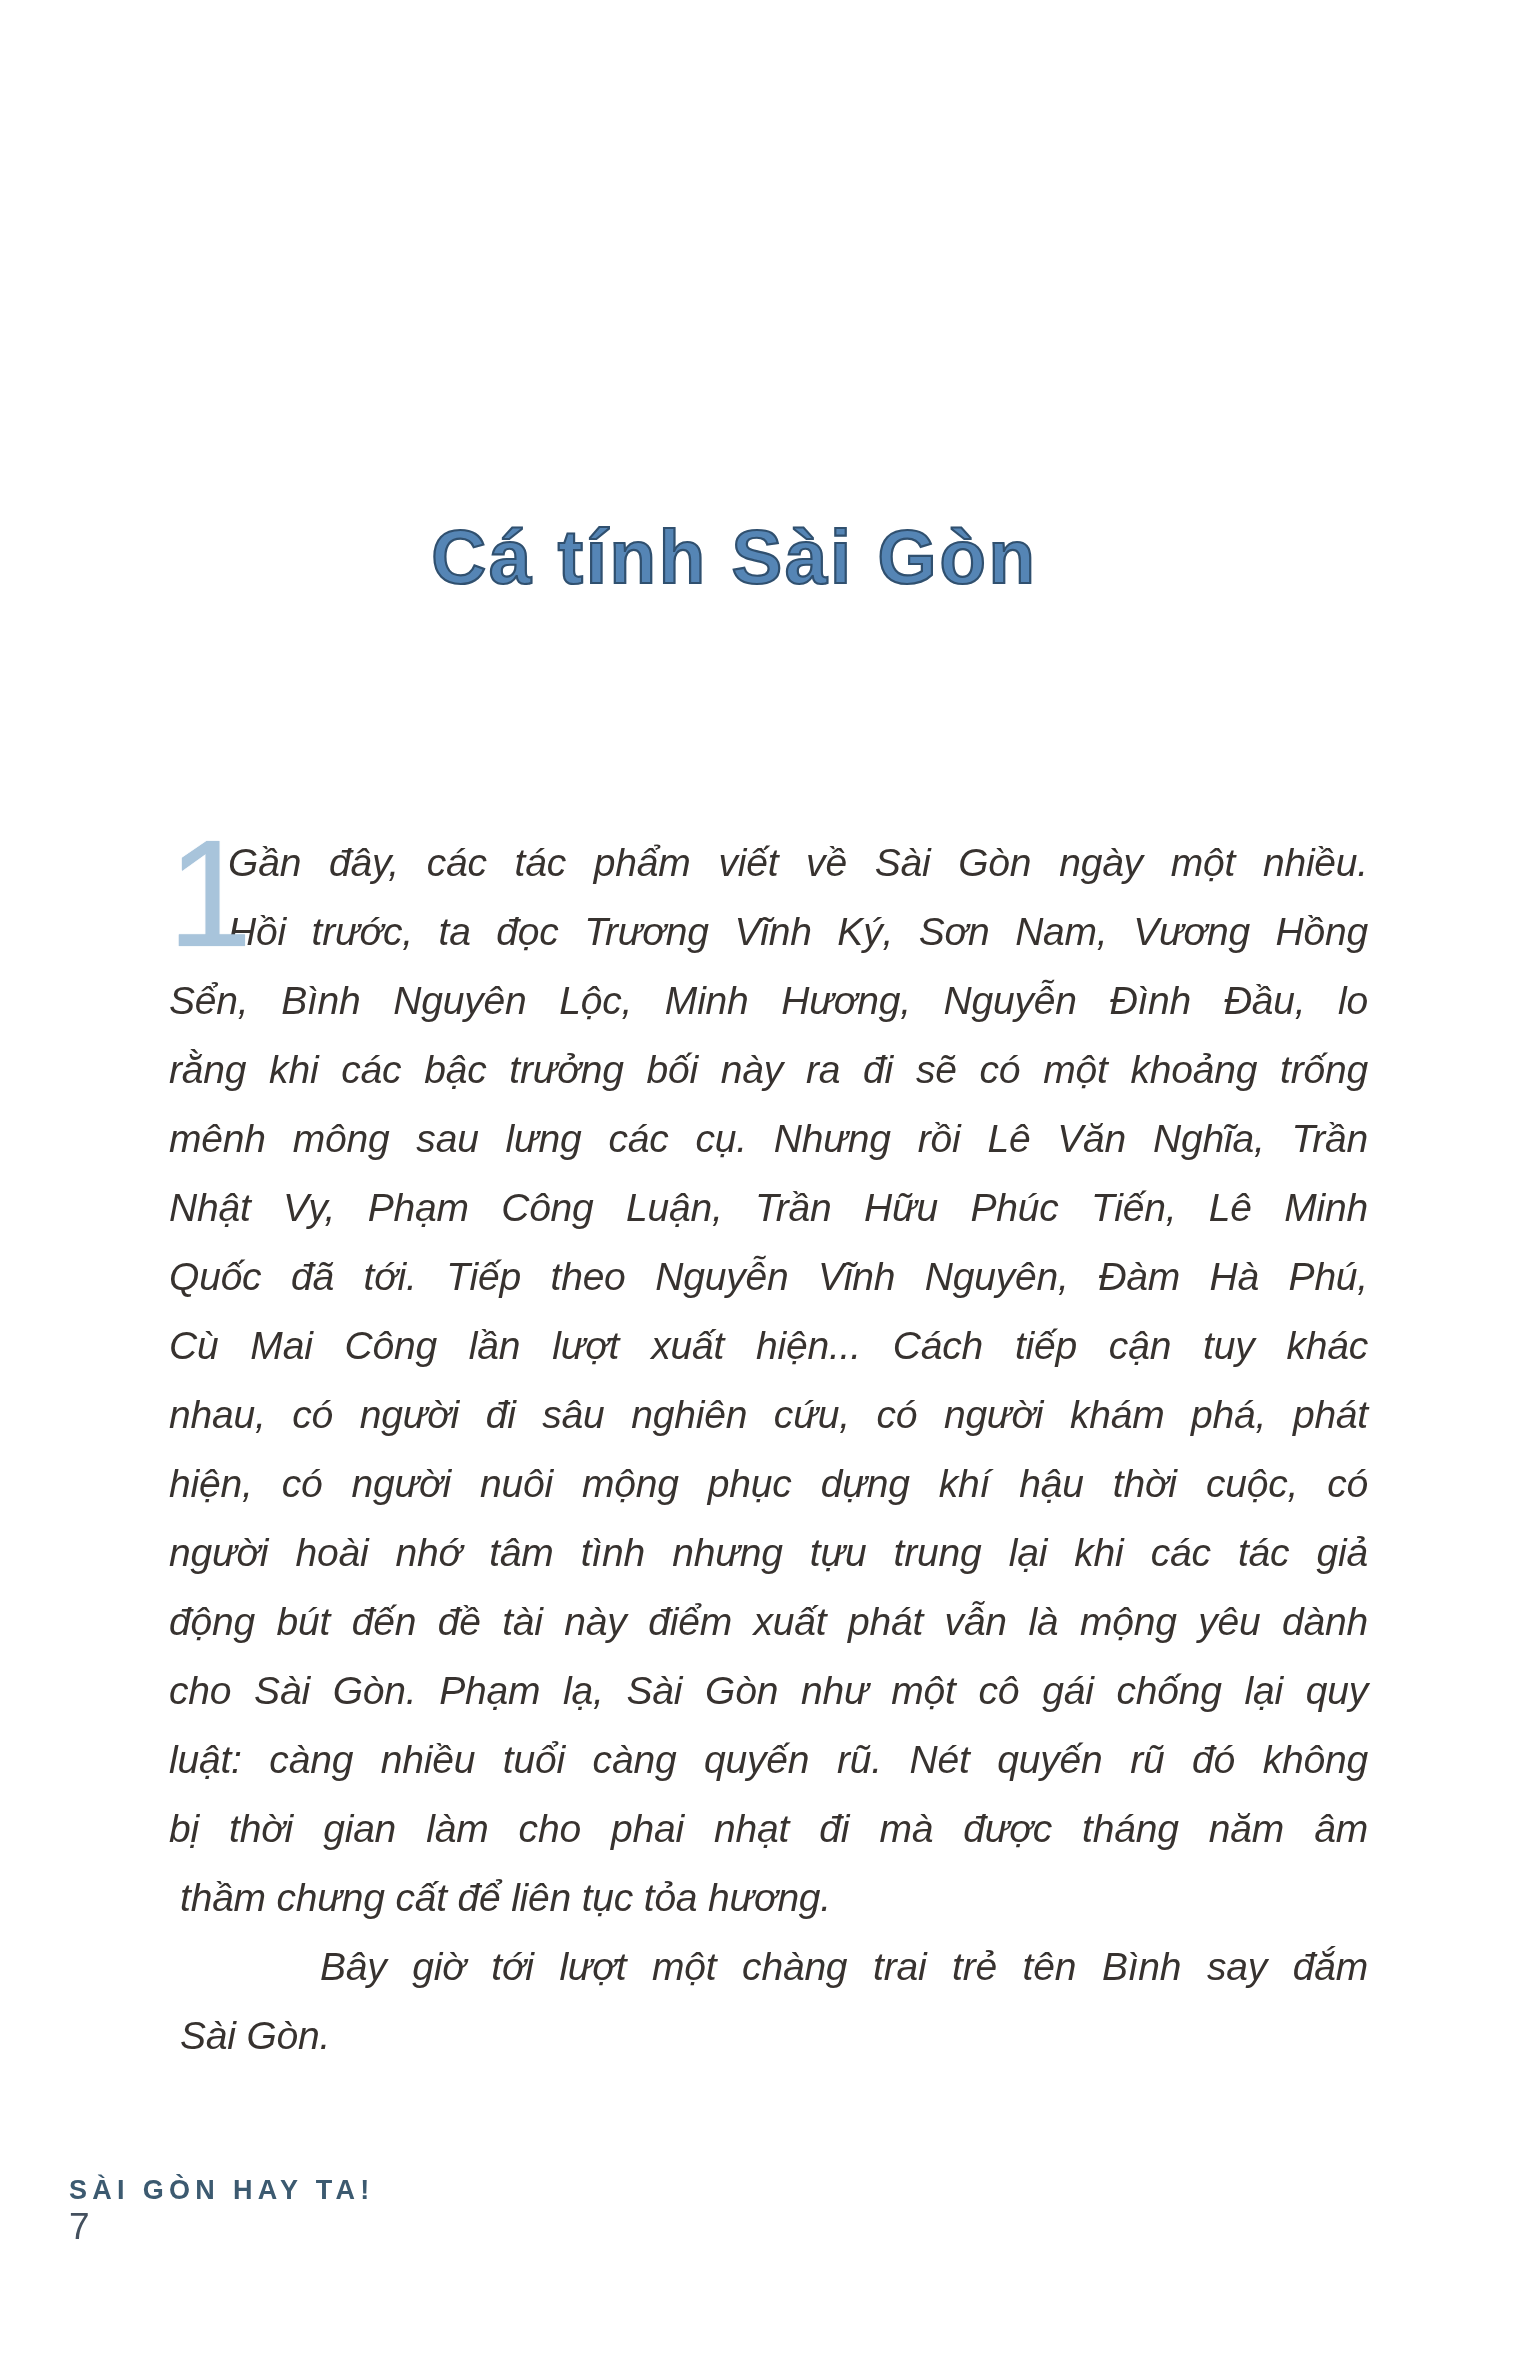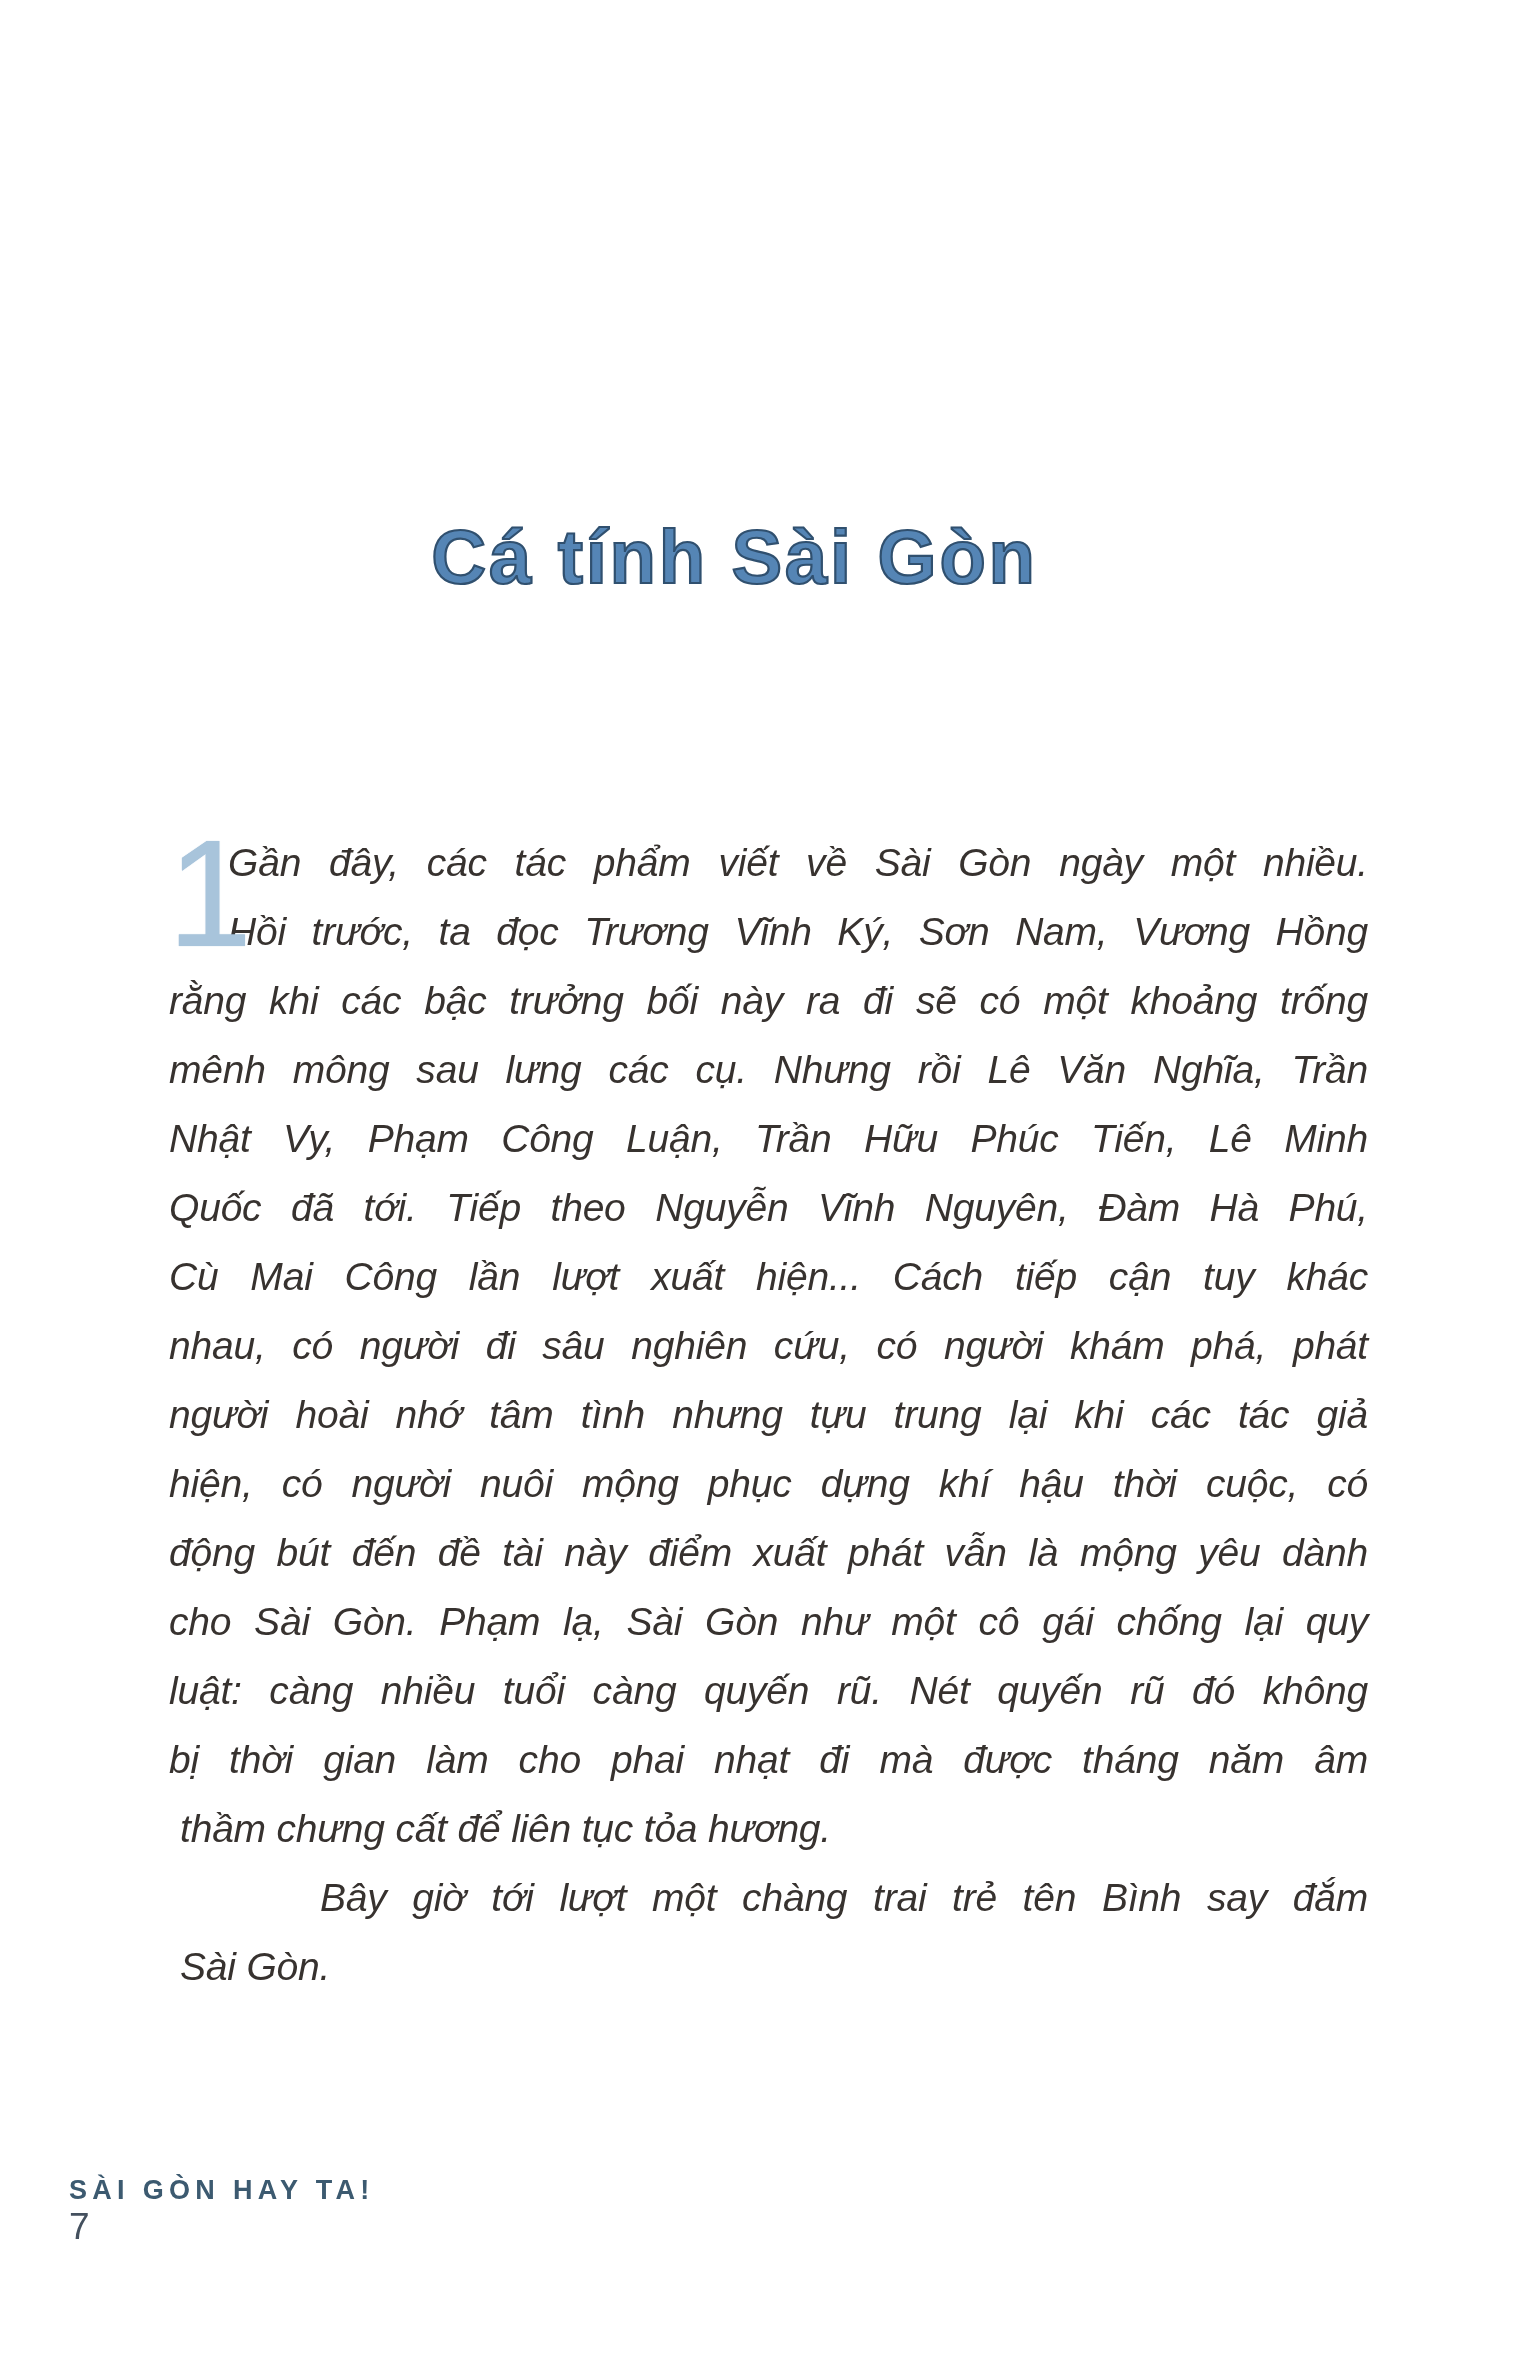--- a/index.html
+++ b/index.html
@@ -98,28 +98,29 @@
 
 <div class="page">
 
   <h1 class="chapter-title">Cá tính Sài Gòn</h1>
 
   <div class="body-block">
     <span class="drop-cap">1</span>
 
     <div class="line dc-offset">Gần đây, các tác phẩm viết về Sài Gòn ngày một nhiều.</div>
     <div class="line dc-offset">Hồi trước, ta đọc Trương Vĩnh Ký, Sơn Nam, Vương Hồng</div>
+    <div class="line">Sển, Bình Nguyên Lộc, Minh Hương, Nguyễn Đình Đầu, lo</div>
     <div class="line">rằng khi các bậc trưởng bối này ra đi sẽ có một khoảng trống</div>
     <div class="line">mênh mông sau lưng các cụ. Nhưng rồi Lê Văn Nghĩa, Trần</div>
     <div class="line">Nhật Vy, Phạm Công Luận, Trần Hữu Phúc Tiến, Lê Minh</div>
     <div class="line">Quốc đã tới. Tiếp theo Nguyễn Vĩnh Nguyên, Đàm Hà Phú,</div>
     <div class="line">Cù Mai Công lần lượt xuất hiện... Cách tiếp cận tuy khác</div>
     <div class="line">nhau, có người đi sâu nghiên cứu, có người khám phá, phát</div>
+    <div class="line">hiện, có người nuôi mộng phục dựng khí hậu thời cuộc, có</div>
     <div class="line">người hoài nhớ tâm tình nhưng tựu trung lại khi các tác giả</div>
-    <div class="line">hiện, có người nuôi mộng phục dựng khí hậu thời cuộc, có</div>
     <div class="line">động bút đến đề tài này điểm xuất phát vẫn là mộng yêu dành</div>
     <div class="line">cho Sài Gòn. Phạm lạ, Sài Gòn như một cô gái chống lại quy</div>
     <div class="line">luật: càng nhiều tuổi càng quyến rũ. Nét quyến rũ đó không</div>
     <div class="line">bị thời gian làm cho phai nhạt đi mà được tháng năm âm</div>
     <div class="line para-end">thầm chưng cất để liên tục tỏa hương.</div>
 
     <div class="line indent">Bây giờ tới lượt một chàng trai trẻ tên Bình say đắm</div>
     <div class="line para-end">Sài Gòn.</div>
   </div>
 

